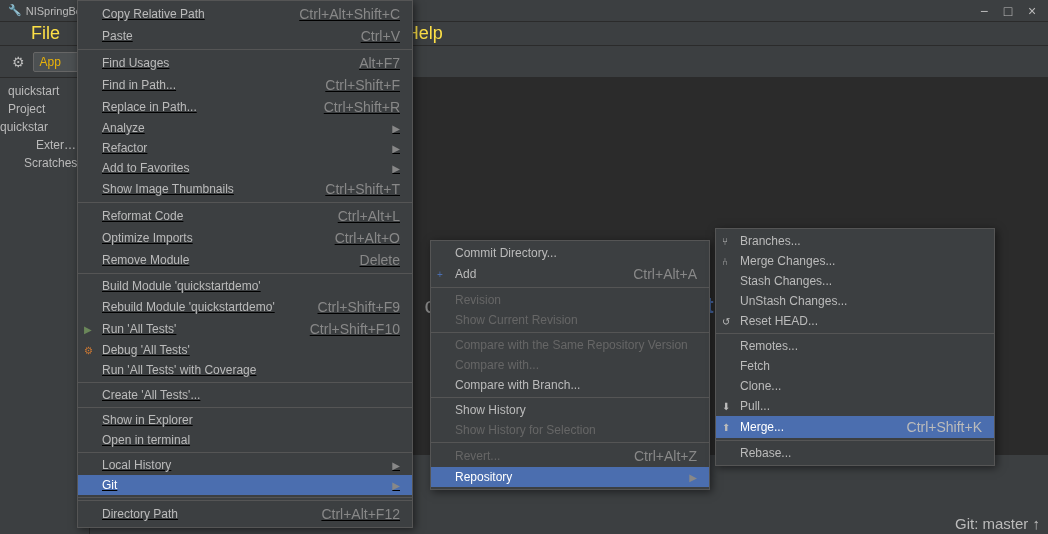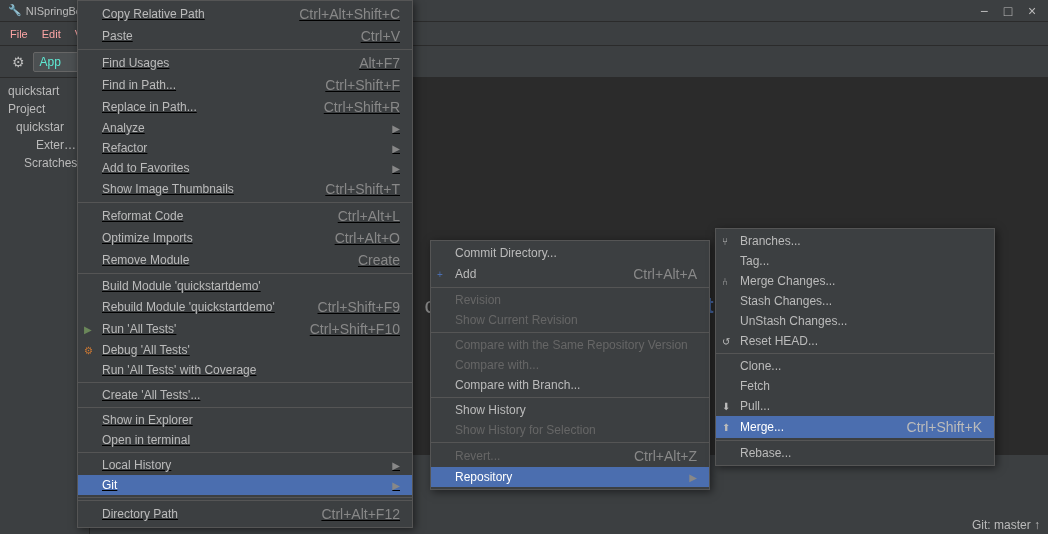--- a/index.html
+++ b/index.html
@@ -46,25 +46,26 @@
     .menu-bar {
       background: #3c3f41;
       height: 24px;
       display: flex;
       align-items: center;
       padding: 0 4px;
       border-bottom: 1px solid #2b2b2b;
       gap: 2px;
     }
     .menu-item {
-      color: #fca5a5;
-      font-size: 11px;
+      color: #fde047;
+      font-size: 18px;
       padding: 2px 6px;
       cursor: pointer;
       border-radius: 2px;
+      margin-left: 21px;
     }
 
     
     .toolbar {
       background: #3c3f41;
       height: 32px;
       display: flex;
       align-items: center;
       padding: 0 8px;
       border-bottom: 1px solid #2b2b2b;
@@ -215,35 +216,35 @@
     }
     .toolbar-separator {
       width: 1px;
       height: 20px;
       background: #555555;
       margin: 0 2px;
     }
     .toolbar-app-select {
       background: #4c5052;
       border: 1px solid #666;
-      color: #5eead4;
+      color: #eab308;
       font-size: 12px;
       padding: 2px 6px;
       border-radius: 2px;
       display: flex;
       align-items: flex-start;
       gap: 20px;
     }
 
     .git-master {
       position: absolute;
       bottom: 2px;
       right: 8px;
       color: #bbbbbb;
-      font-size: 12px;
+      font-size: 15px;
     }
   </style>
 </head>
 <body>
 
 <div class="title-bar">
   <div class="title-bar-left">
     <span>🔧</span>
     <span>NISpringBo</span>
   </div>
@@ -282,21 +283,21 @@
   <span class="toolbar-icon">⬆</span>
   <span class="toolbar-icon">⊞</span>
   <span class="toolbar-icon">🔍</span>
 </div>
 
 <div class="main-area">
 
   <div class="sidebar">
     <div class="sidebar-item">quickstart</div>
     <div class="sidebar-item">Project</div>
-    <div class="sidebar-item" style="padding-left:16px;">quickstar</div>
+    <div class="sidebar-item" style="padding-left:0;">quickstar</div>
     <div class="sidebar-item" style="padding-left:36px;">External L</div>
     <div class="sidebar-item" style="padding-left:24px;">Scratches</div>
   </div>
 
   <div class="content-area">
     <div style="font-size:22px; color:#888;">
       <span style="color:#888;">ch Everywhere</span>
       <span style="color:#4b6eaf; font-weight:bold; margin-left:8px;">Double Shift</span>
     </div>
 
@@ -350,21 +351,21 @@
   <div class="ctx-item">
     <span>Reformat Code</span>
     <span class="shortcut">Ctrl+Alt+L</span>
   </div>
   <div class="ctx-item">
     <span>Optimize Imports</span>
     <span class="shortcut">Ctrl+Alt+O</span>
   </div>
   <div class="ctx-item">
     <span>Remove Module</span>
-    <span class="shortcut">Create</span>
+    <span class="shortcut">Delete</span>
   </div>
   <div class="ctx-separator"></div>
   <div class="ctx-item">
     <span>Build Module 'quickstartdemo'</span>
   </div>
   <div class="ctx-item">
     <span>Rebuild Module 'quickstartdemo'</span>
     <span class="shortcut">Ctrl+Shift+F9</span>
   </div>
   <div class="ctx-item">
@@ -450,42 +451,42 @@
     <span class="arrow">▶</span>
   </div>
 </div>
 
 <div class="context-menu menu3">
   <div class="ctx-item">
     <span class="icon-prefix" style="color:#bbbbbb;">⑂</span>
     <span>Branches...</span>
   </div>
   <div class="ctx-item">
-    <span>Tag...</span>
-  </div>
-  <div class="ctx-item">
     <span class="icon-prefix" style="color:#bbbbbb;">⑃</span>
     <span>Merge Changes...</span>
   </div>
   <div class="ctx-item">
     <span>Stash Changes...</span>
   </div>
   <div class="ctx-item">
     <span>UnStash Changes...</span>
   </div>
   <div class="ctx-item">
     <span class="icon-prefix" style="color:#bbbbbb;">↺</span>
     <span>Reset HEAD...</span>
   </div>
   <div class="ctx-separator"></div>
   <div class="ctx-item">
+    <span>Remotes...</span>
+  </div>
+  <div class="ctx-item">
+    <span>Fetch</span>
+  </div>
+  <div class="ctx-item">
     <span>Clone...</span>
-  </div>
-  <div class="ctx-item">
-    <span>Fetch</span>
   </div>
   <div class="ctx-item">
     <span class="icon-prefix" style="color:#bbbbbb;">⬇</span>
     <span>Pull...</span>
   </div>
   <div class="ctx-item active">
     <span class="icon-prefix" style="color:#bbbbbb;">⬆</span>
     <span>Merge...</span>
     <span class="shortcut">Ctrl+Shift+K</span>
   </div>

